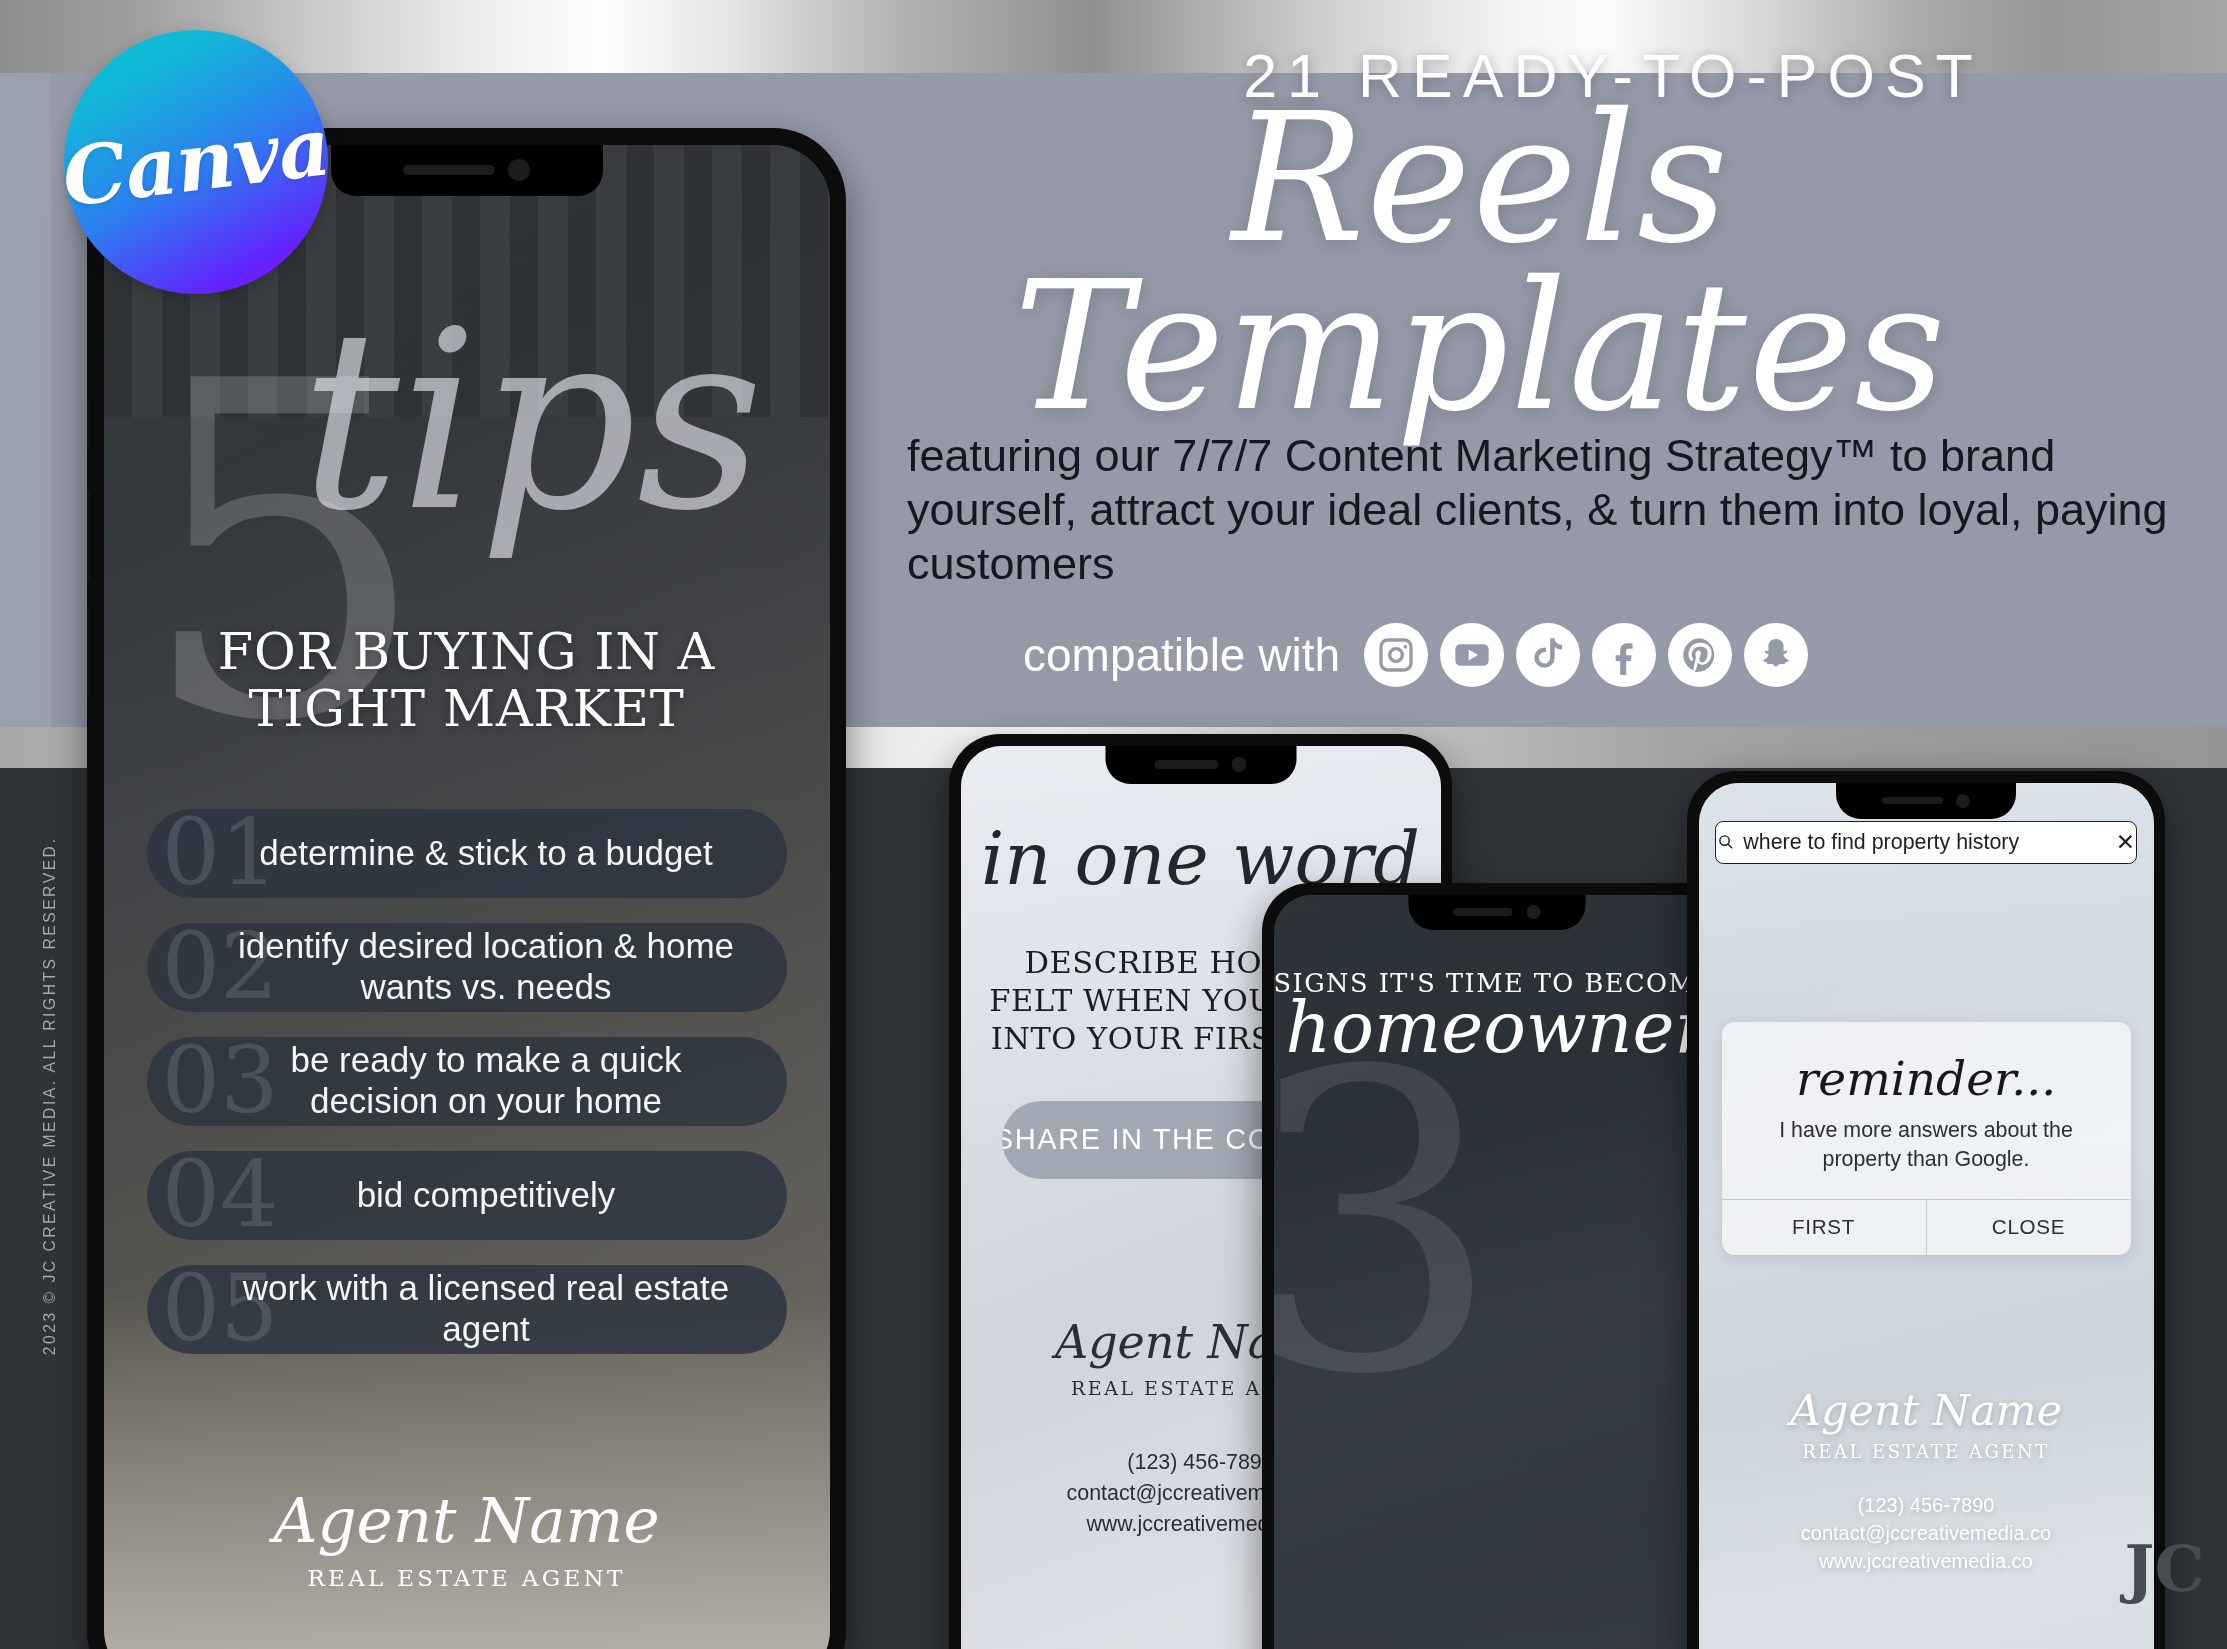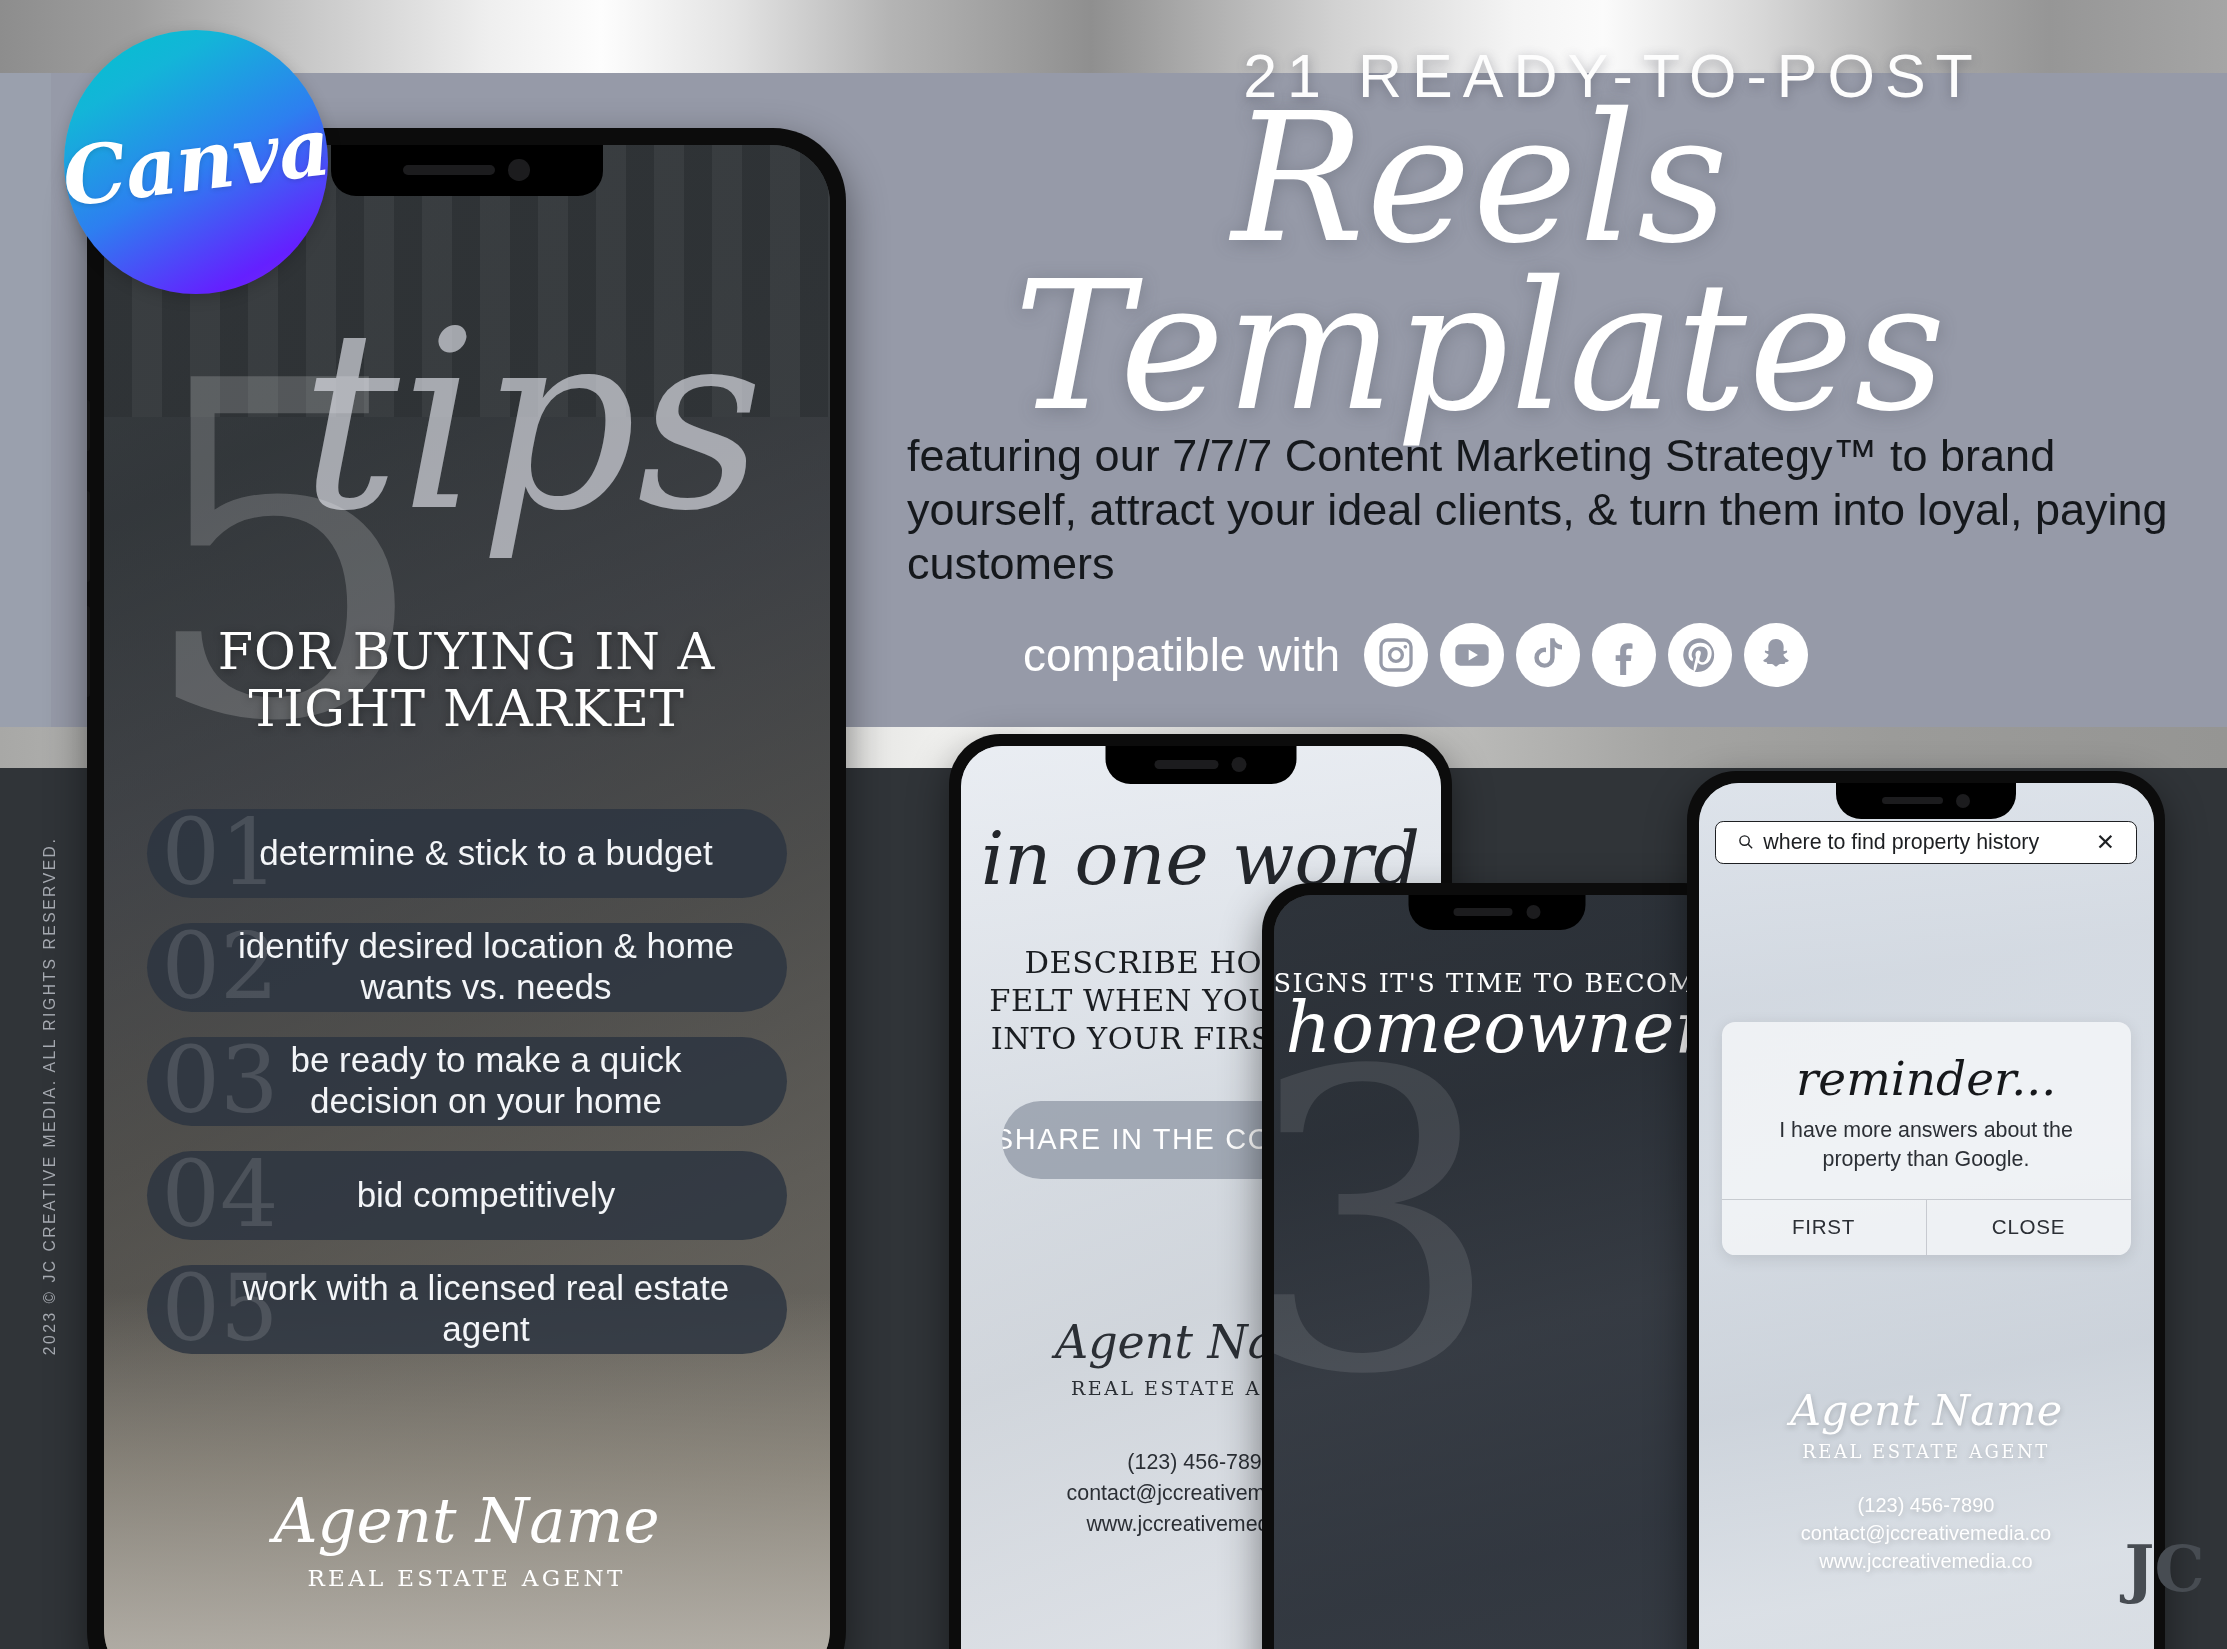--- a/index.html
+++ b/index.html
@@ -260,21 +260,21 @@
 
   .p4bg{
     position:absolute; inset:0;
     background:
       linear-gradient(180deg,rgba(228,233,240,.78) 0%,rgba(216,222,230,.70) 45%,rgba(222,227,233,.76) 100%),
       linear-gradient(170deg,#c5cdd6 0%,#b0b9c3 22%,#cbd2d9 42%,#a9b2bc 62%,#d4d9de 82%,#c2c8ce 100%);
   }
   .p4-search{
     position:absolute; left:16.5px; top:38px; width:calc(100% - 33px); height:43px;
     background:#fff; border:1.6px solid #1d1f22; border-radius:8.2px;
-    display:flex; align-items:center; padding:0 21px; gap:9px;
+    display:flex; align-items:center; padding:0 1px; gap:9px;
   }
   .p4-search svg{ width:17.3px; height:17.3px; fill:none; stroke:#1d1f22; stroke-width:2px; flex:0 0 auto; }
   .p4-search .q{ flex:1; color:#1d1f22; font-size:21.4px; white-space:nowrap; overflow:hidden;
                  font-family:"Liberation Sans", sans-serif; }
   .p4-search .x{ color:#1d1f22; font-size:23px; line-height:1; flex:0 0 auto; }
 
   .p4-card{
     position:absolute; left:23px; top:203px; width:calc(100% - 46px);
     background:rgba(248,249,251,.74); border-radius:13.2px; overflow:hidden;
     box-shadow:0 3.3px 15px rgba(0,0,0,.10);

